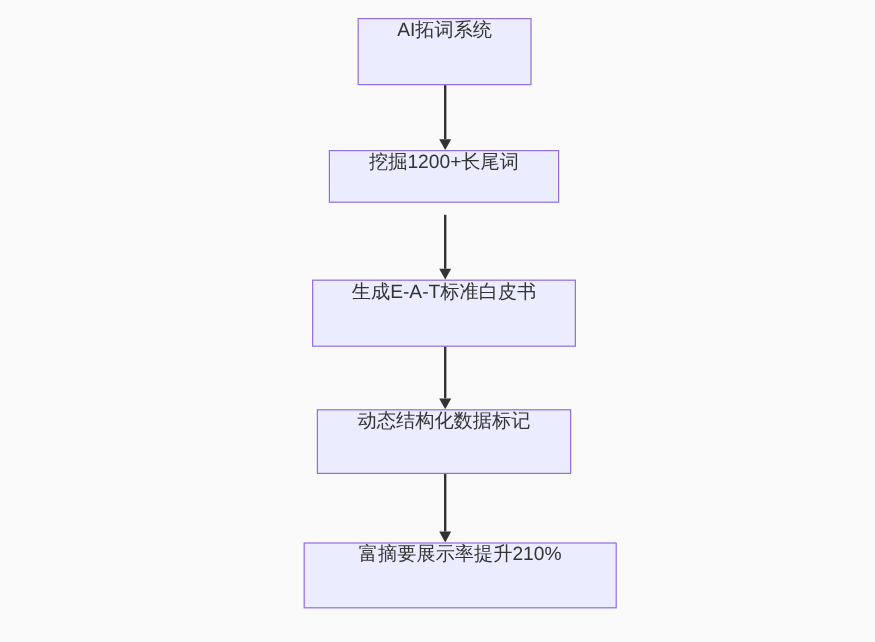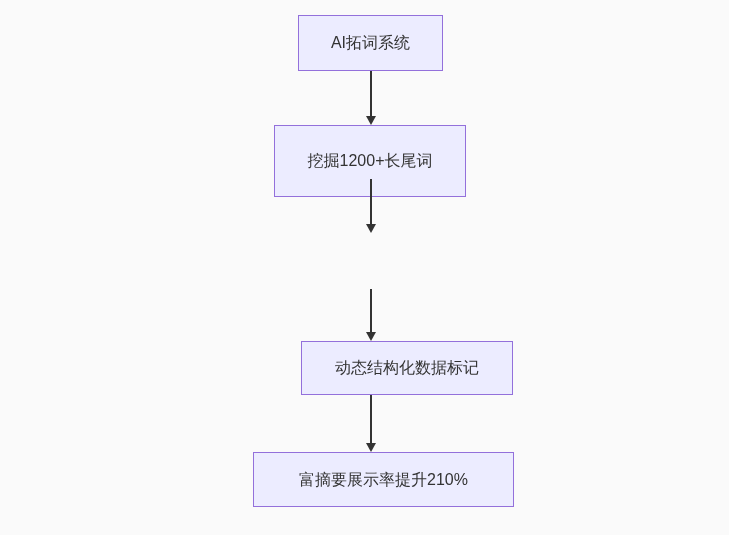--- a/index.html
+++ b/index.html
@@ -18,31 +18,30 @@
     position: absolute;
     inset: 0;
   }
   .node {
     position: absolute;
     box-sizing: border-box;
     background: #ececff;
     border: 1.5px solid #9370db;
     color: #333333;
     display: flex;
-    align-items: center;
     justify-content: center;
     font-size: 16px;
     line-height: 1.2;
     text-align: center;
     white-space: nowrap;
   }
   .n1 { left: 298px; top: 15px;  width: 145px; height: 56px; }
-  .n2 { left: 274px; top: 125px; width: 192px; height: 72px; }
+  .n2 { left: 274px; top: 125px; width: 192px; height: 44px; }
   .n3 { left: 260px; top: 233px; width: 220px; height: 56px; }
-  .n4 { left: 264px; top: 341px; width: 212px; height: 54px; margin-left: 37px; }
+  .n4 { left: 264px; top: 341px; width: 212px; height: 54px; }
   .n5 { left: 253px; top: 452px; width: 261px; height: 55px; }
 
   .edge {
     position: absolute;
     left: 364px;
     width: 13px;
     display: flex;
     flex-direction: column;
     align-items: center;
   }
@@ -79,20 +78,23 @@
 
   <div class="node n2">
     <span>挖掘1200+长尾词</span>
   </div>
 
   <div class="edge e2">
     <div class="edge-line"></div>
     <div class="edge-head"></div>
   </div>
 
+  <div class="node n3">
+    <span>生成E-A-T标准白皮书</span>
+  </div>
 
   <div class="edge e3">
     <div class="edge-line"></div>
     <div class="edge-head"></div>
   </div>
 
   <div class="node n4">
     <span>动态结构化数据标记</span>
   </div>
 

